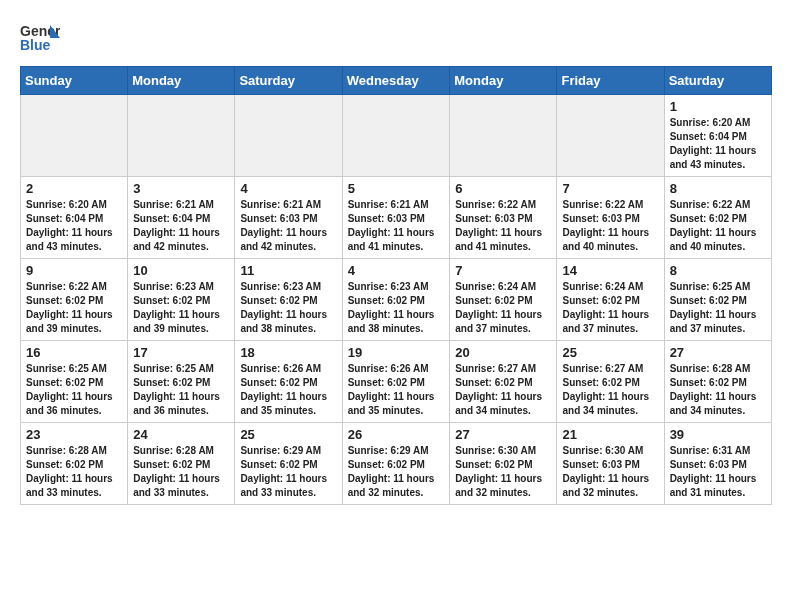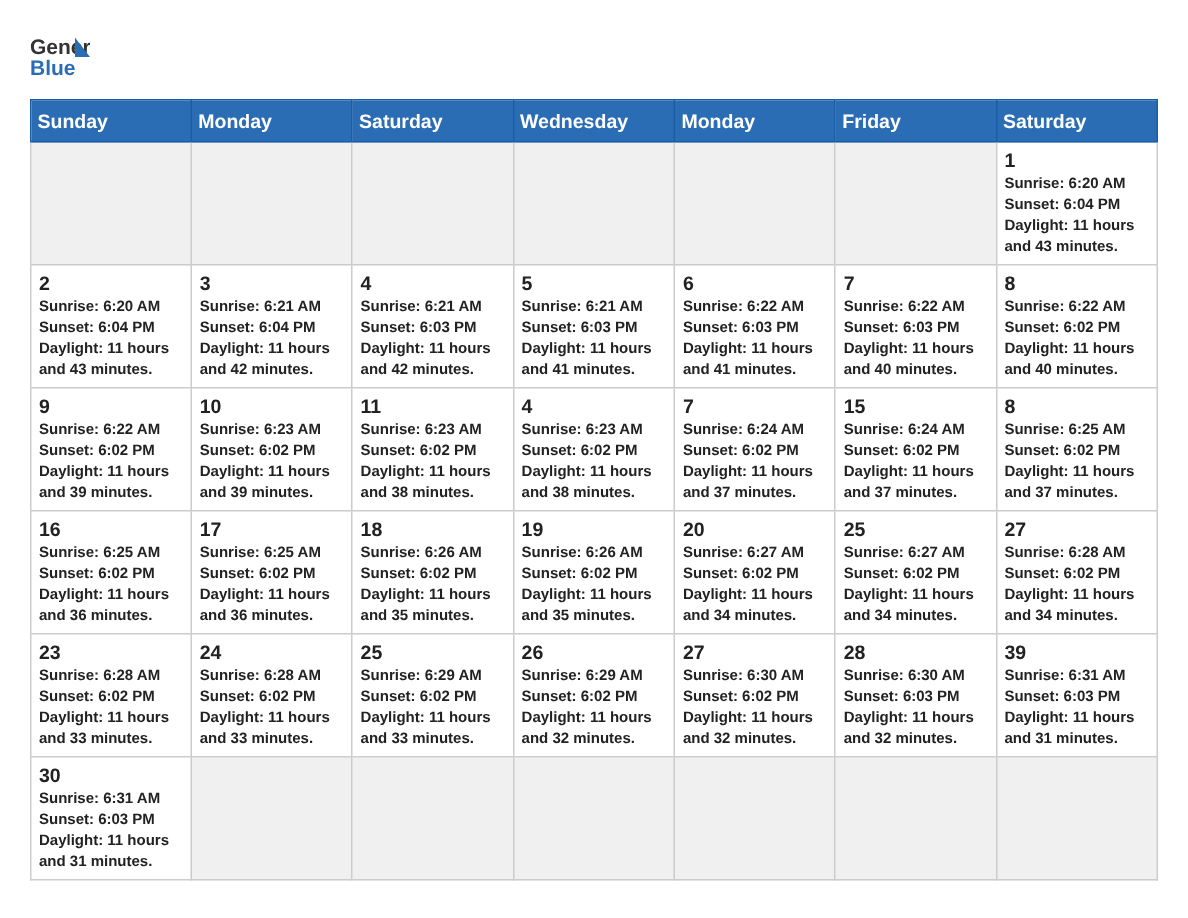--- a/index.html
+++ b/index.html
@@ -203,21 +203,21 @@
 and 38 minutes.</div>
         </td>
         <td>
           <div class="day-number">7</div>
           <div class="day-info" style="white-space: pre-line;">Sunrise: 6:24 AM
 Sunset: 6:02 PM
 Daylight: 11 hours
 and 37 minutes.</div>
         </td>
         <td>
-          <div class="day-number">15</div>
+          <div class="day-number">14</div>
           <div class="day-info" style="white-space: pre-line;">Sunrise: 6:24 AM
 Sunset: 6:02 PM
 Daylight: 11 hours
 and 37 minutes.</div>
         </td>
         <td>
           <div class="day-number">8</div>
           <div class="day-info" style="white-space: pre-line;">Sunrise: 6:25 AM
 Sunset: 6:02 PM
 Daylight: 11 hours
@@ -305,43 +305,28 @@
 and 32 minutes.</div>
         </td>
         <td>
           <div class="day-number">27</div>
           <div class="day-info" style="white-space: pre-line;">Sunrise: 6:30 AM
 Sunset: 6:02 PM
 Daylight: 11 hours
 and 32 minutes.</div>
         </td>
         <td>
-          <div class="day-number">28</div>
+          <div class="day-number">21</div>
           <div class="day-info" style="white-space: pre-line;">Sunrise: 6:30 AM
 Sunset: 6:03 PM
 Daylight: 11 hours
 and 32 minutes.</div>
         </td>
         <td>
           <div class="day-number">39</div>
           <div class="day-info" style="white-space: pre-line;">Sunrise: 6:31 AM
 Sunset: 6:03 PM
 Daylight: 11 hours
 and 31 minutes.</div>
         </td>
-      </tr>
-      <tr>
-        <td>
-          <div class="day-number">30</div>
-          <div class="day-info" style="white-space: pre-line;">Sunrise: 6:31 AM
-Sunset: 6:03 PM
-Daylight: 11 hours
-and 31 minutes.</div>
-        </td>
-        <td class="empty"></td>
-        <td class="empty"></td>
-        <td class="empty"></td>
-        <td class="empty"></td>
-        <td class="empty"></td>
-        <td class="empty"></td>
       </tr>
     </tbody>
 </table>
 
 </body></html>

